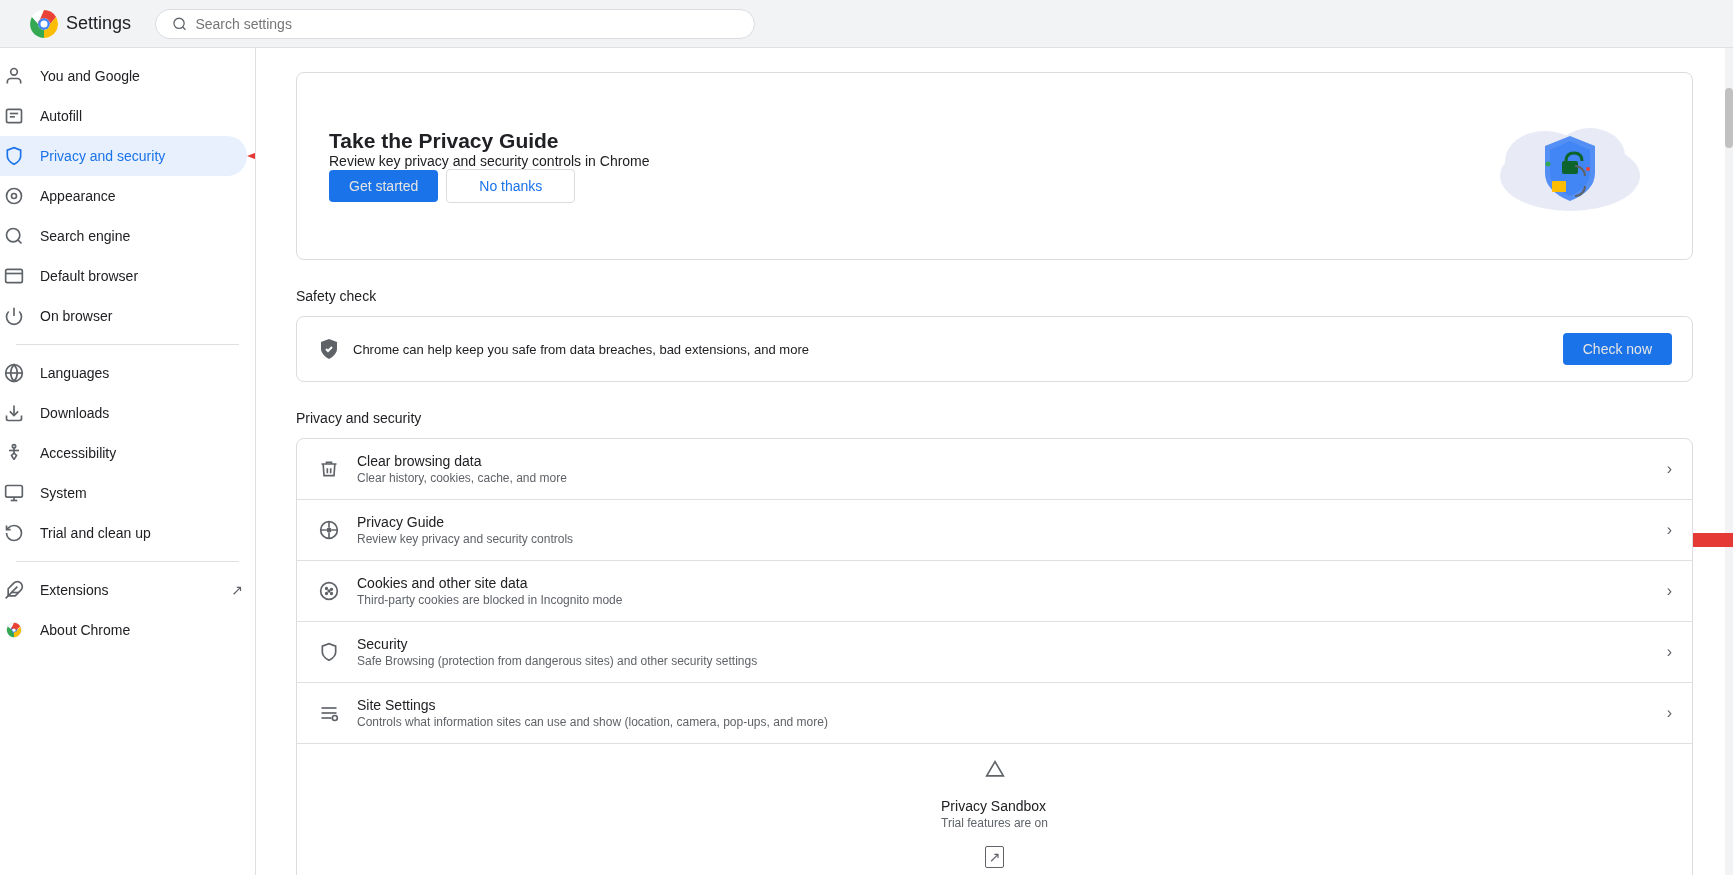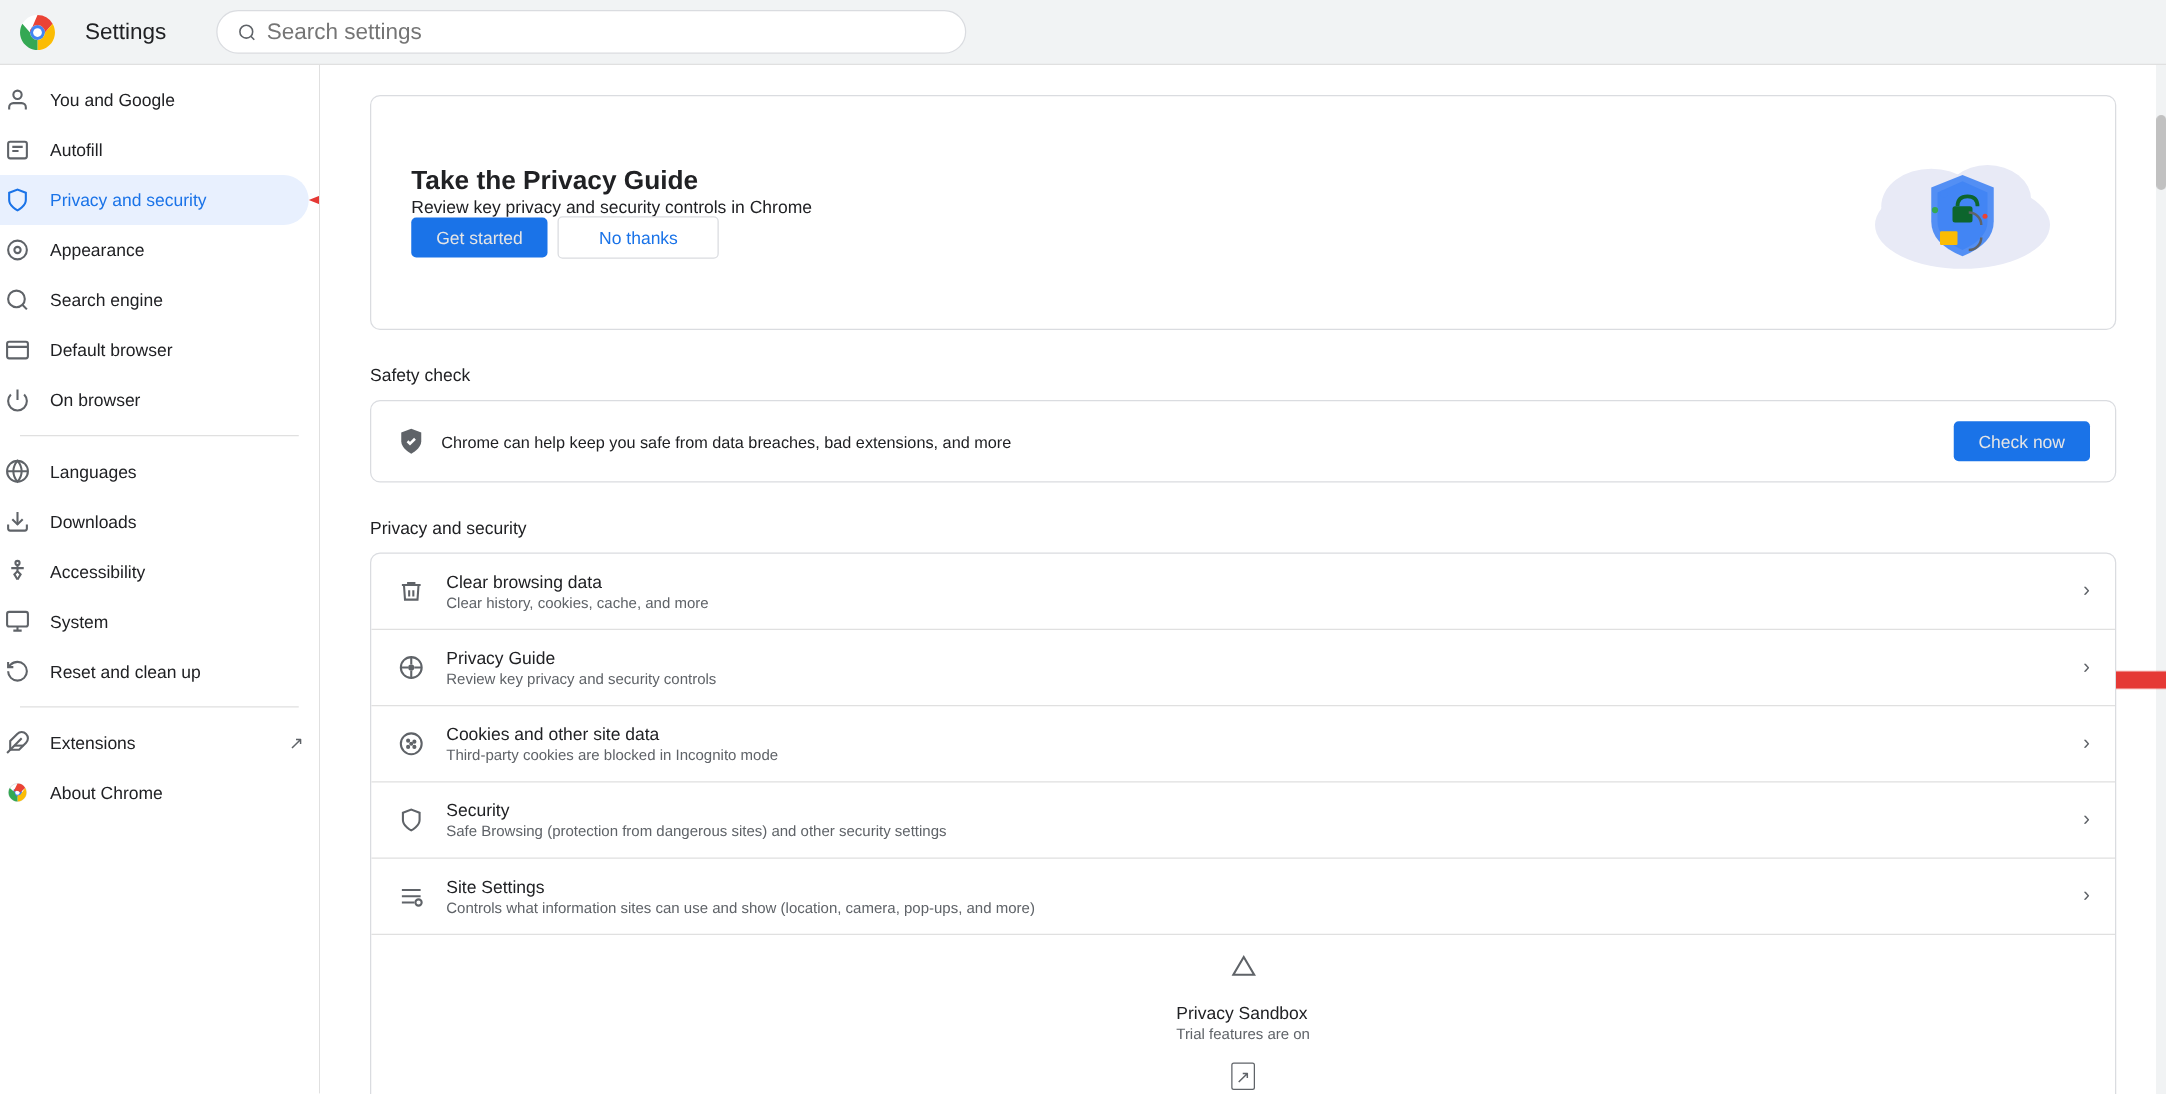--- a/index.html
+++ b/index.html
@@ -1,27 +1,27 @@
 <!DOCTYPE html>
 <html><head>
   <meta charset="utf-8">
   <style>
     * { box-sizing: border-box; margin: 0; padding: 0; }
     body { font-family: 'Segoe UI', Arial, sans-serif; background: #fff; color: #202124; font-size: 14px; display: flex; flex-direction: column; height: 100vh; overflow: hidden; }
 
     
     .top-bar {
-      display: flex; align-items: center; padding: 8px 16px; background: #f1f3f4; border-bottom: 1px solid #e0e0e0; gap: 24px; min-height: 48px;
+      display: flex; align-items: center; padding: 8px 30px; background: #f1f3f4; border-bottom: 1px solid #e0e0e0; gap: 8px; min-height: 48px;
     }
     .chrome-logo { width: 28px; height: 28px; }
     .page-title { font-size: 18px; font-weight: 500; color: #202124; margin-right: 16px; }
     .search-bar {
       flex: 1; max-width: 600px; display: flex; align-items: center; background: #fff; border: 1px solid #dadce0; border-radius: 24px; padding: 6px 16px; gap: 8px;
     }
-    .search-bar input { border: none; outline: none; font-size: 18px; color: #202124; width: 100%; background: transparent; }
+    .search-bar input { border: none; outline: none; font-size: 14px; color: #202124; width: 100%; background: transparent; }
     .scrollbar-track { position: absolute; right: 0; top: 0; bottom: 0; width: 8px; background: #f1f3f4; }
     .scrollbar-thumb { width: 8px; background: #c1c1c1; border-radius: 4px; height: 60px; margin-top: 40px; }
 
     
     .main-layout { display: flex; flex: 1; overflow: hidden; position: relative; }
 
     
     .sidebar {
       width: 256px; min-width: 256px; overflow-y: auto; padding: 8px 0; border-right: 1px solid #e0e0e0; background: #fff;
     }
@@ -233,21 +233,21 @@
       <span>System</span>
     </div>
 
     <div class="sidebar-item">
       <span class="icon">
         <svg width="20" height="20" viewBox="0 0 24 24" fill="none" stroke="#5f6368" stroke-width="2">
             <path d="M3 12a9 9 0 1 0 9-9 9.75 9.75 0 0 0-6.74 2.74L3 8"></path>
             <path d="M3 3v5h5"></path>
           </svg>
       </span>
-      <span>Reset and clean up</span>
+      <span>Trial and clean up</span>
     </div>
 
     <div class="sidebar-divider"></div>
 
     <div class="sidebar-item">
       <span class="icon">
         <svg width="20" height="20" viewBox="0 0 24 24" fill="none" stroke="#5f6368" stroke-width="2">
             <path d="M20.24 12.24a6 6 0 0 0-8.49-8.49L5 10.5V19h8.5z"></path>
             <line x1="16" y1="8" x2="2" y2="22"></line>
             <line x1="17.5" y1="15" x2="9" y2="15"></line>

